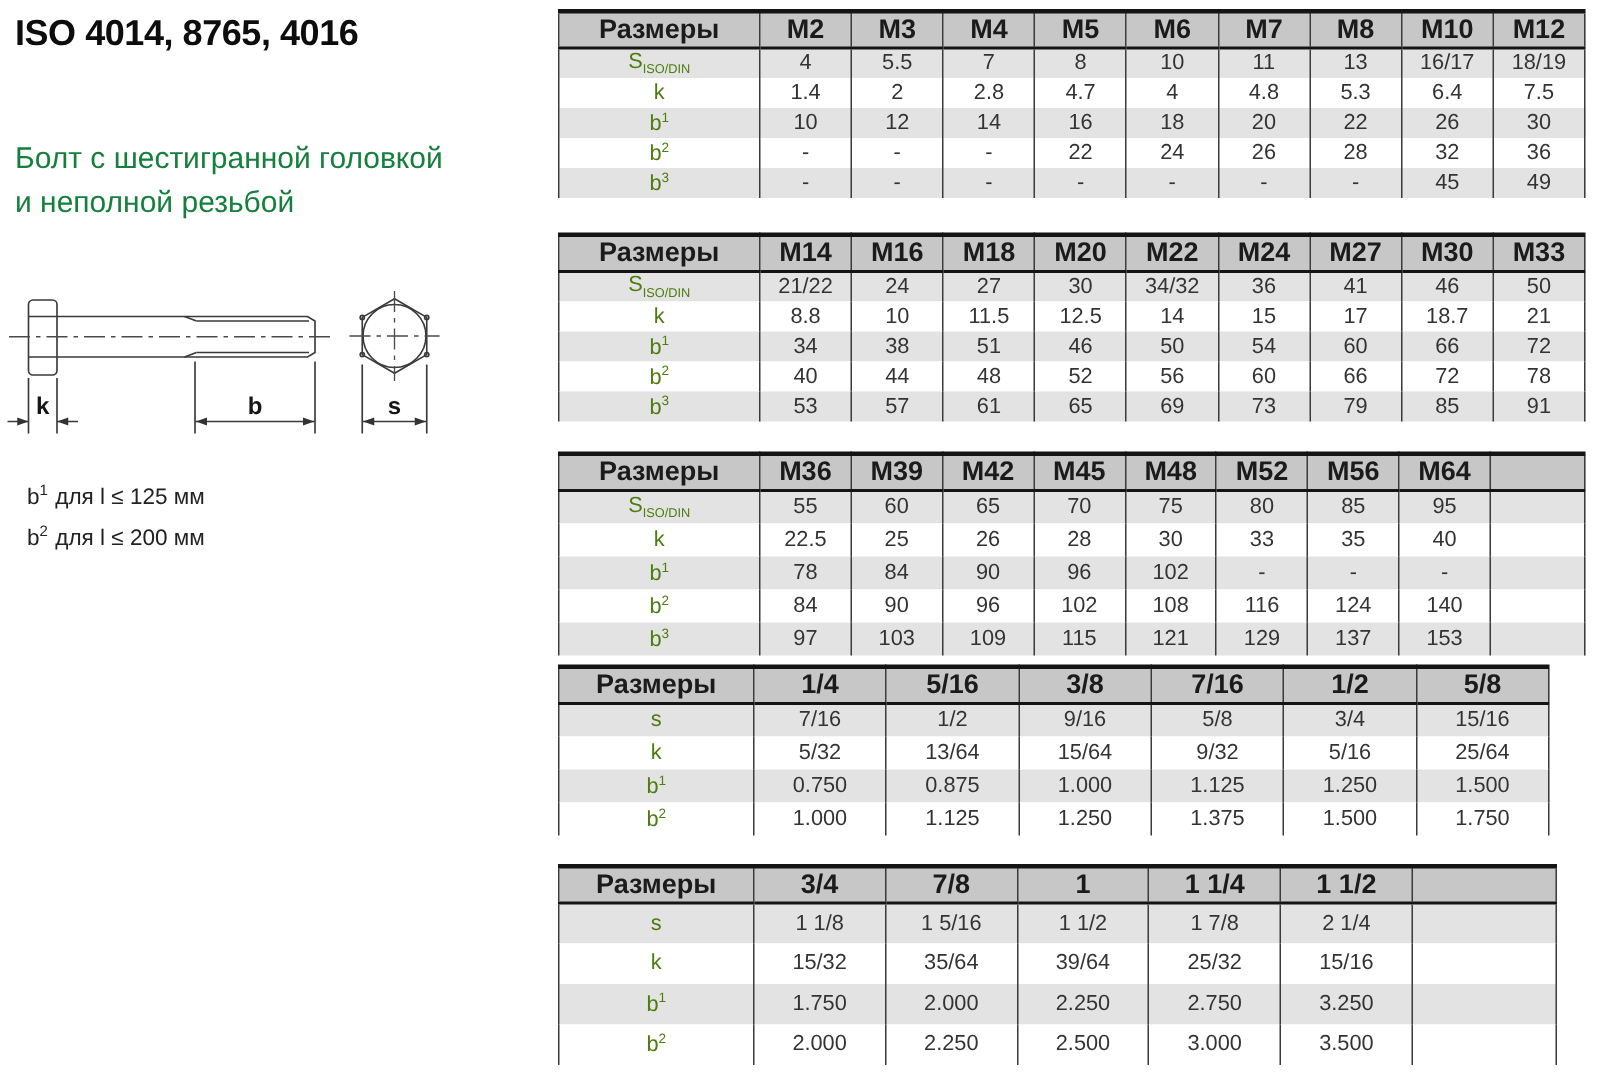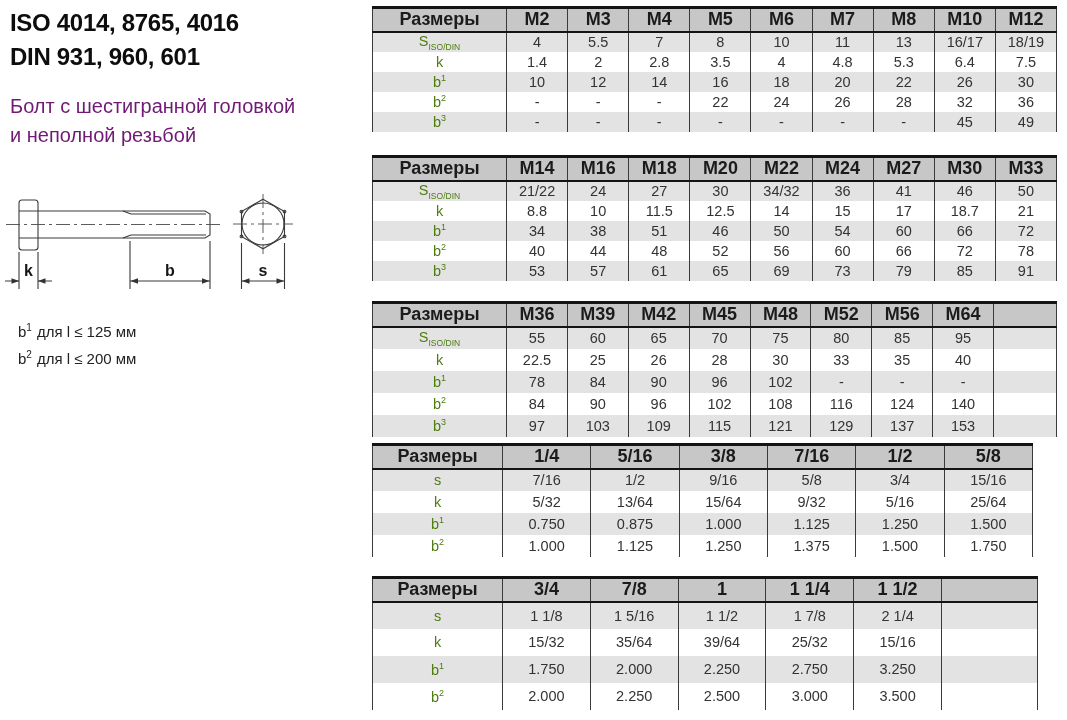--- a/index.html
+++ b/index.html
@@ -4,21 +4,21 @@
 <style>
   * { margin:0; padding:0; box-sizing:border-box; }
   html,body { width:1067px; height:720px; background:#ffffff; overflow:hidden;
               font-family:"Liberation Sans", sans-serif; }
   .page { position:absolute; inset:0; width:1067px; height:720px; background:#fff; }
 
   
   .title { position:absolute; left:10px; top:6px; font-weight:bold; font-size:24px;
            line-height:1.42; color:#0d0d0d; letter-spacing:-0.3px; }
   .subtitle { position:absolute; left:10px; top:92px; font-size:20px; line-height:1.45;
-              color:#701a75; }
+              color:#15803d; }
   .notes { position:absolute; left:18px; top:318px; font-size:15px; line-height:1.8; color:#222; }
   .notes sup { font-size:10px; }
   .notes .nt { margin-left:5px; }
 
   .drawing { position:absolute; left:0px; top:183px; }
 
   
   .tbl { position:absolute; }
   #tbl0 { left:372px; top:6px;   width:685px; }
   #tbl1 { left:372px; top:155px; width:685px; }
@@ -58,21 +58,20 @@
   .arr   { fill:#333; stroke:none; }
   .dimtext { font-family:"Liberation Sans",sans-serif; font-weight:bold; font-size:16px; fill:#161616; }
 </style>
 </head>
 <body>
 
 <div class="page">
 
   <div class="title">
     <div>ISO 4014, 8765, 4016</div>
-    <div>DIN 931, 960, 601</div>
   </div>
   <div class="subtitle">
     <div>Болт с шестигранной головкой</div>
     <div>и неполной резьбой</div>
   </div>
 
   <svg class="drawing" width="330" height="135" viewBox="0 0 330 135">
     <g>
 
       <rect class="dline" x="19" y="17" width="19" height="50" rx="3" ry="3"></rect>
@@ -167,21 +166,21 @@
             <td>11</td>
             <td>13</td>
             <td>16/17</td>
             <td>18/19</td>
           </tr>
           <tr class="plain">
             <td class="rowlabel">k</td>
             <td>1.4</td>
             <td>2</td>
             <td>2.8</td>
-            <td>3.5</td>
+            <td>4.7</td>
             <td>4</td>
             <td>4.8</td>
             <td>5.3</td>
             <td>6.4</td>
             <td>7.5</td>
           </tr>
           <tr class="stripe">
             <td class="rowlabel">b<sup>1</sup></td>
             <td>10</td>
             <td>12</td>

